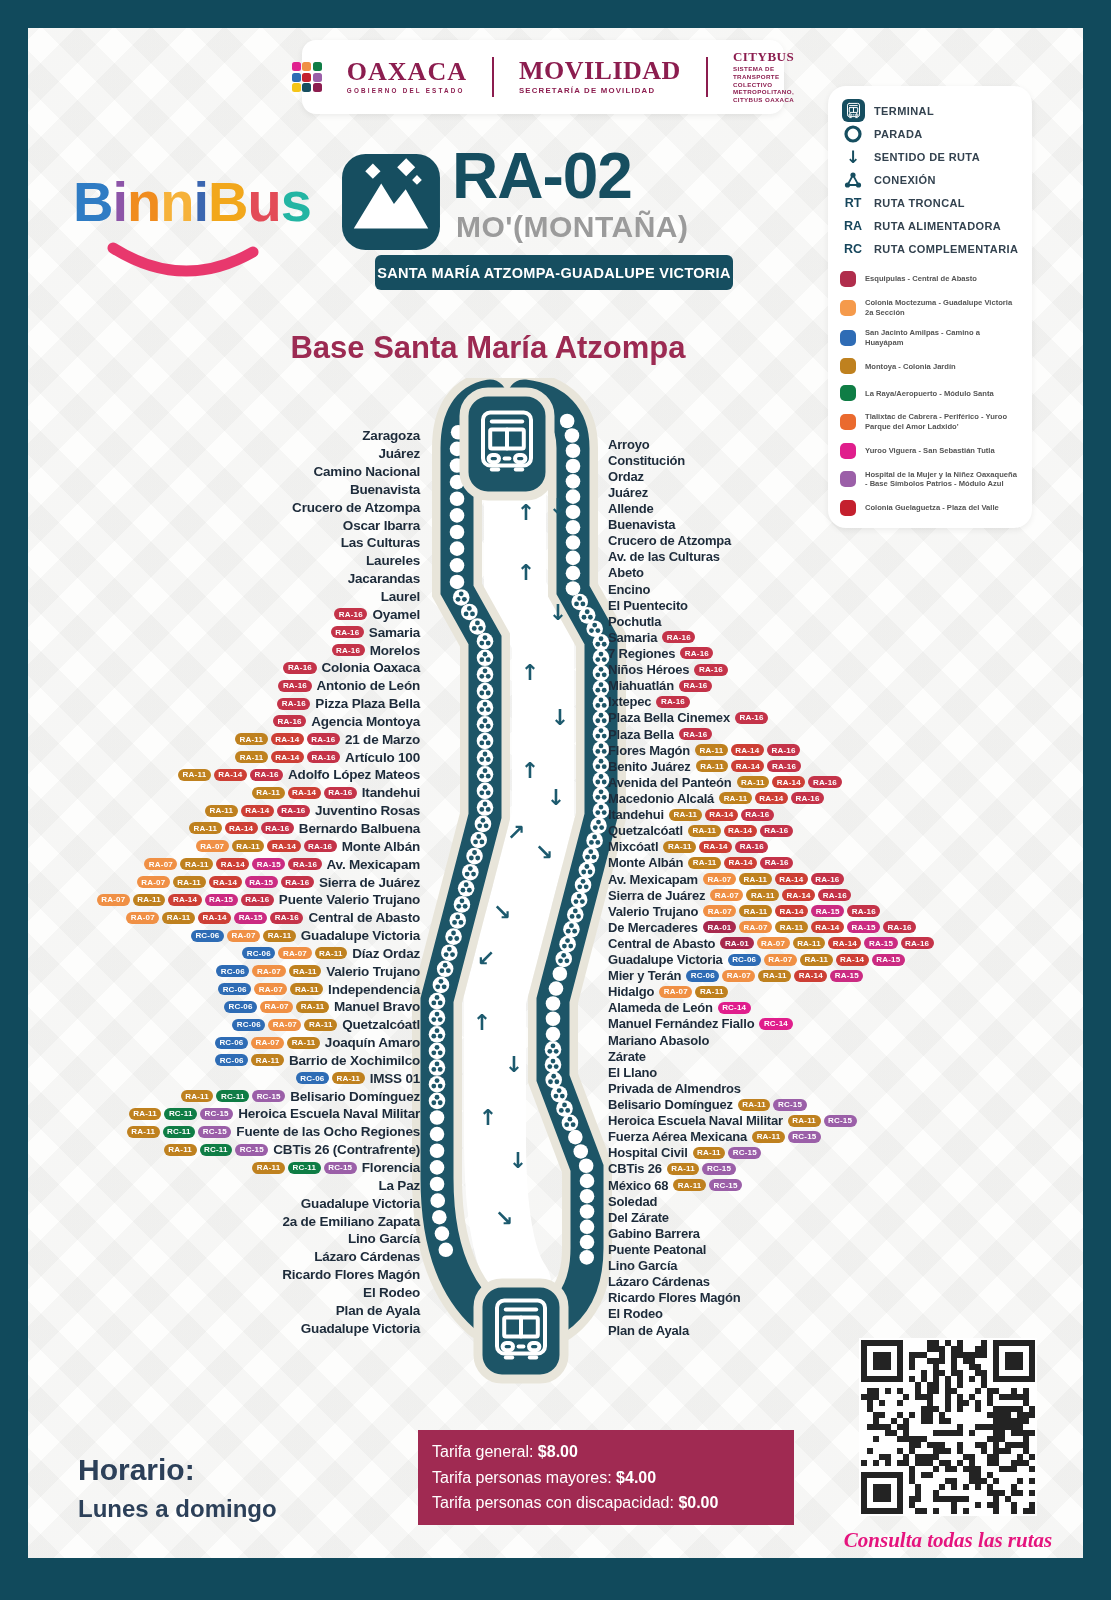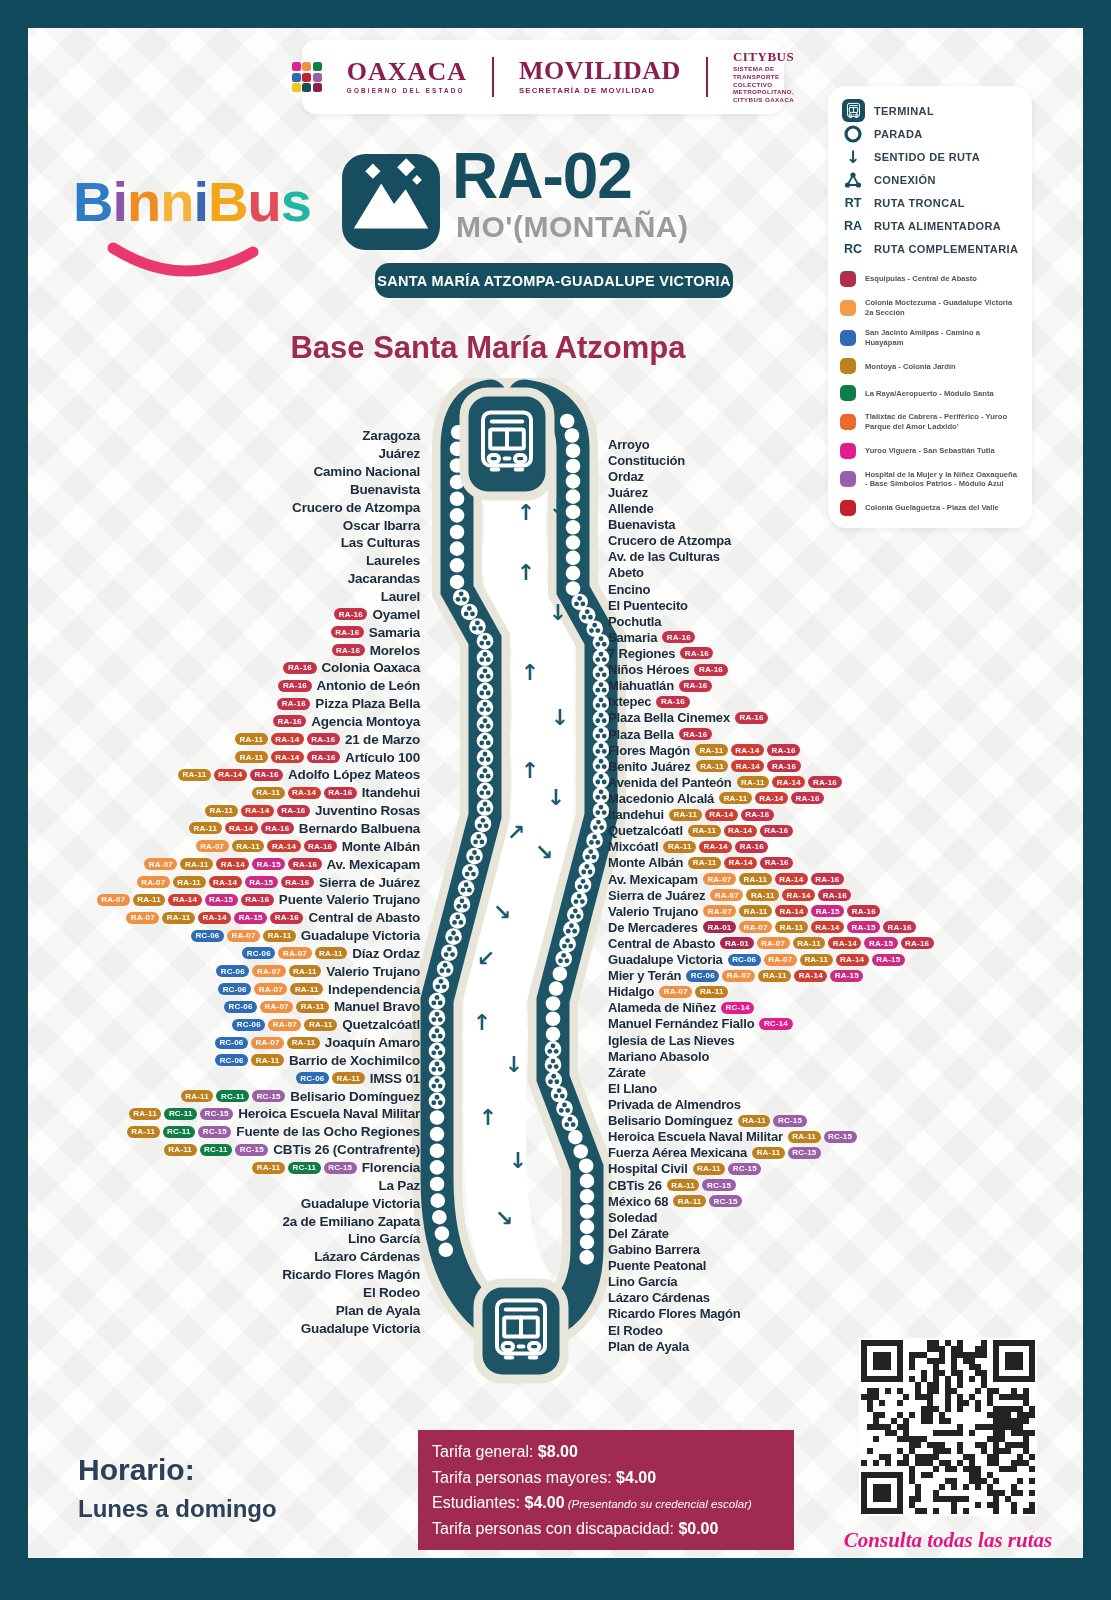--- a/index.html
+++ b/index.html
@@ -36,21 +36,21 @@
   .leg-conn-label{font-size:7.6px;line-height:9.6px;color:#555;font-weight:bold;}
   .term-ic{width:23px;height:23px;background:#164e60;border-radius:6px;display:flex;align-items:center;justify-content:center;}
   
   .binnibus{position:absolute;left:45px;top:146px;width:300px;height:150px;}
   .bb-letters{font-size:56px;font-weight:bold;letter-spacing:-1px;line-height:1;white-space:nowrap;}
   .bb-smile{position:absolute;left:30px;top:66px;}
   
   .mtn{position:absolute;left:314px;top:126px;width:98px;height:96px;}
   .ra-code{position:absolute;left:424px;top:116px;font-size:64px;font-weight:bold;color:#164e60;letter-spacing:-1px;line-height:1;}
   .ra-name{position:absolute;left:428px;top:184px;font-size:30px;font-weight:bold;color:#9b9b9b;letter-spacing:.5px;line-height:1;}
-  .ra-sub{position:absolute;left:347px;top:235px;width:358px;height:35px;background:#164e60;border-radius:14px;
+  .ra-sub{position:absolute;left:347px;top:227px;width:358px;height:35px;background:#164e60;border-radius:6px;
     color:#fff;font-size:14.5px;font-weight:bold;display:flex;align-items:center;justify-content:center;letter-spacing:.3px;}
   .base-title{position:absolute;font-weight:bold;color:#9c2a52;text-align:center;line-height:1;}
   .base-top{left:160px;top:304px;width:600px;font-size:31px;}
   .base-bottom{left:300px;top:1356px;width:560px;font-size:33px;}
   
   .loop{position:absolute;left:302px;top:350px;width:340px;height:1010px;}
   
   .stops{position:absolute;}
   .stops-left{left:8px;top:399px;width:384px;}
   .stops-right{left:580px;top:408px;width:440px;}
@@ -1222,33 +1222,30 @@
           </span>
         </div>
         <div class="stop-row">
           <span class="stop-name">Hidalgo</span>
           <span class="badges">
             <span class="badge" style="background: rgb(240, 144, 69);">RA-07</span>
             <span class="badge" style="background: rgb(191, 129, 31);">RA-11</span>
           </span>
         </div>
         <div class="stop-row">
-          <span class="stop-name">Alameda de Niñez</span>
+          <span class="stop-name">Alameda de León</span>
           <span class="badges">
             <span class="badge" style="background: rgb(224, 30, 140);">RC-14</span>
           </span>
         </div>
         <div class="stop-row">
           <span class="stop-name">Manuel Fernández Fiallo</span>
           <span class="badges">
             <span class="badge" style="background: rgb(224, 30, 140);">RC-14</span>
           </span>
-        </div>
-        <div class="stop-row">
-          <span class="stop-name">Iglesia de Las Nieves</span>
         </div>
         <div class="stop-row">
           <span class="stop-name">Mariano Abasolo</span>
         </div>
         <div class="stop-row">
           <span class="stop-name">Zárate</span>
         </div>
         <div class="stop-row">
           <span class="stop-name">El Llano</span>
         </div>
@@ -1328,21 +1325,20 @@
 
 
     <div class="horario">
       <div class="h-title">Horario:</div>
       <div class="h-line">Lunes a domingo</div>
     </div>
 
     <div class="fares" id="fares">
         <div class="fare-line"><span>Tarifa general: </span><strong>$8.00</strong></div>
         <div class="fare-line"><span>Tarifa personas mayores: </span><strong>$4.00</strong></div>
-        <div class="fare-line"><span>Estudiantes: </span><strong>$4.00</strong><span class="fare-note"> (Presentando su credencial escolar)</span></div>
         <div class="fare-line"><span>Tarifa personas con discapacidad: </span><strong>$0.00</strong></div>
       </div>
 
     <div class="qr-block">
       <svg id="qr-svg" width="178" height="178">
           <rect x="0" y="0" width="178" height="178" fill="#fff"></rect>
           <rect x="68" y="2" width="6" height="6" fill="#232323"></rect>
           <rect x="74" y="2" width="6" height="6" fill="#232323"></rect>
           <rect x="86" y="2" width="6" height="6" fill="#232323"></rect>
           <rect x="98" y="2" width="6" height="6" fill="#232323"></rect>

